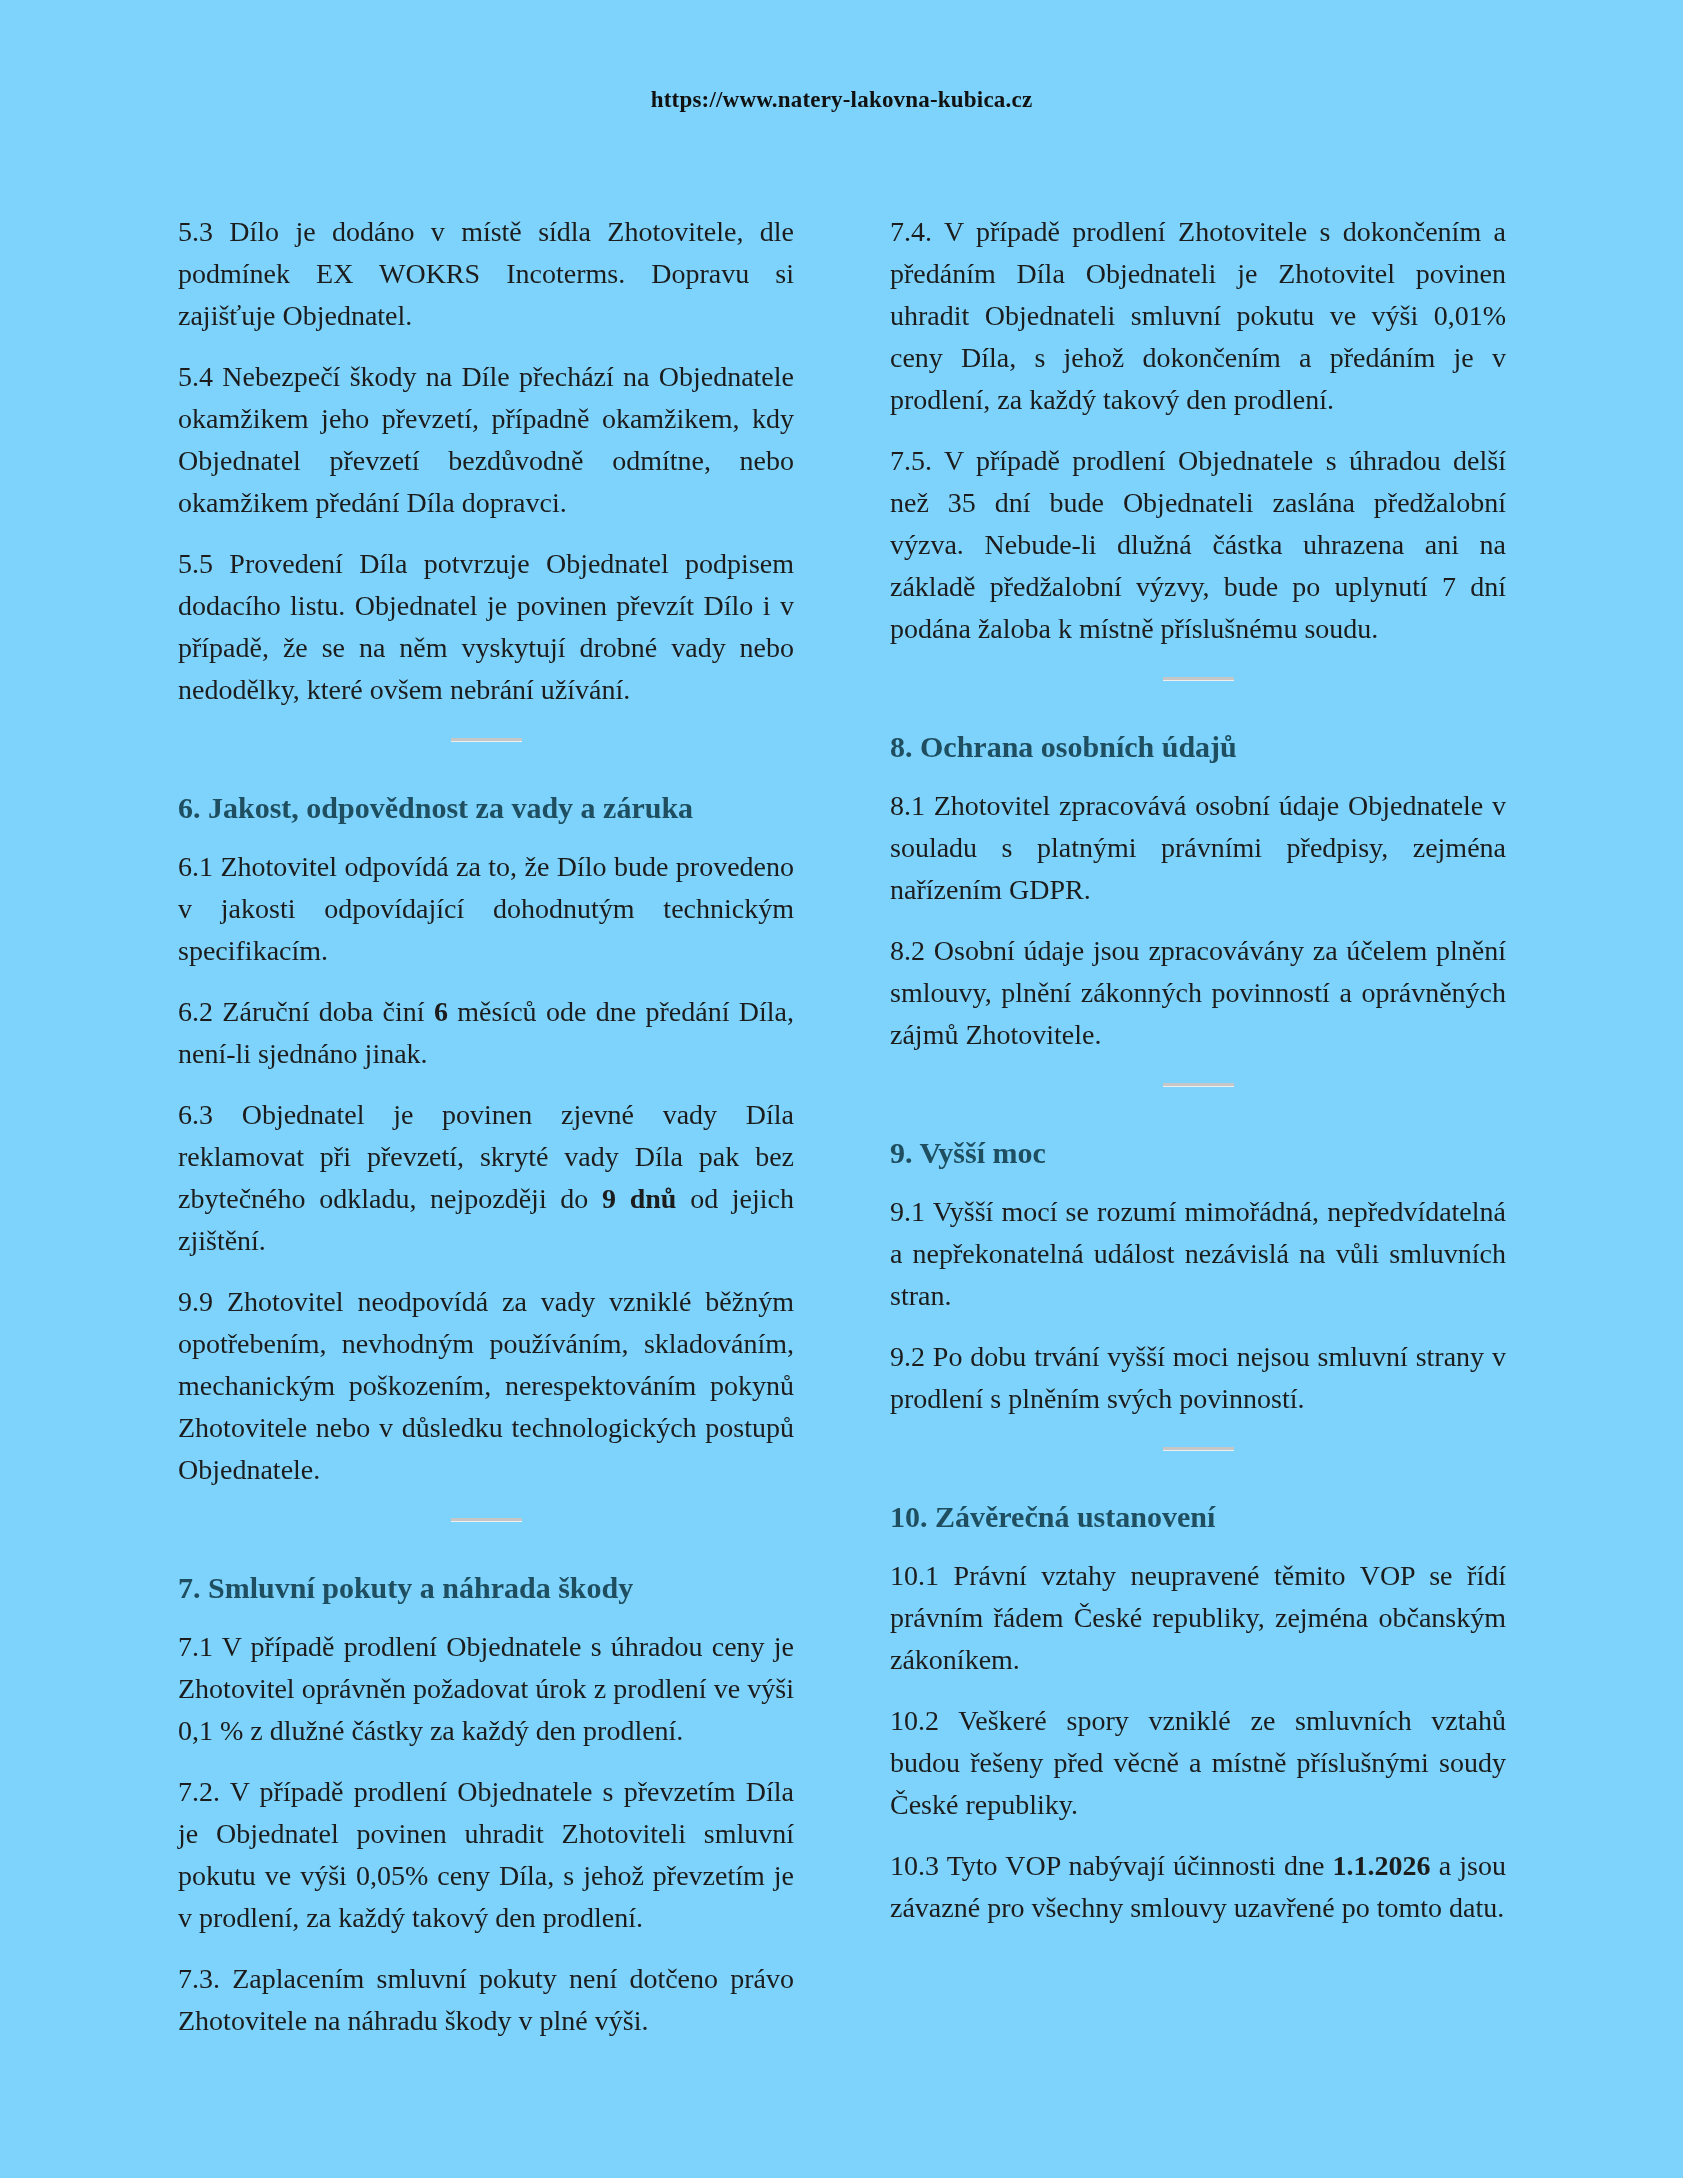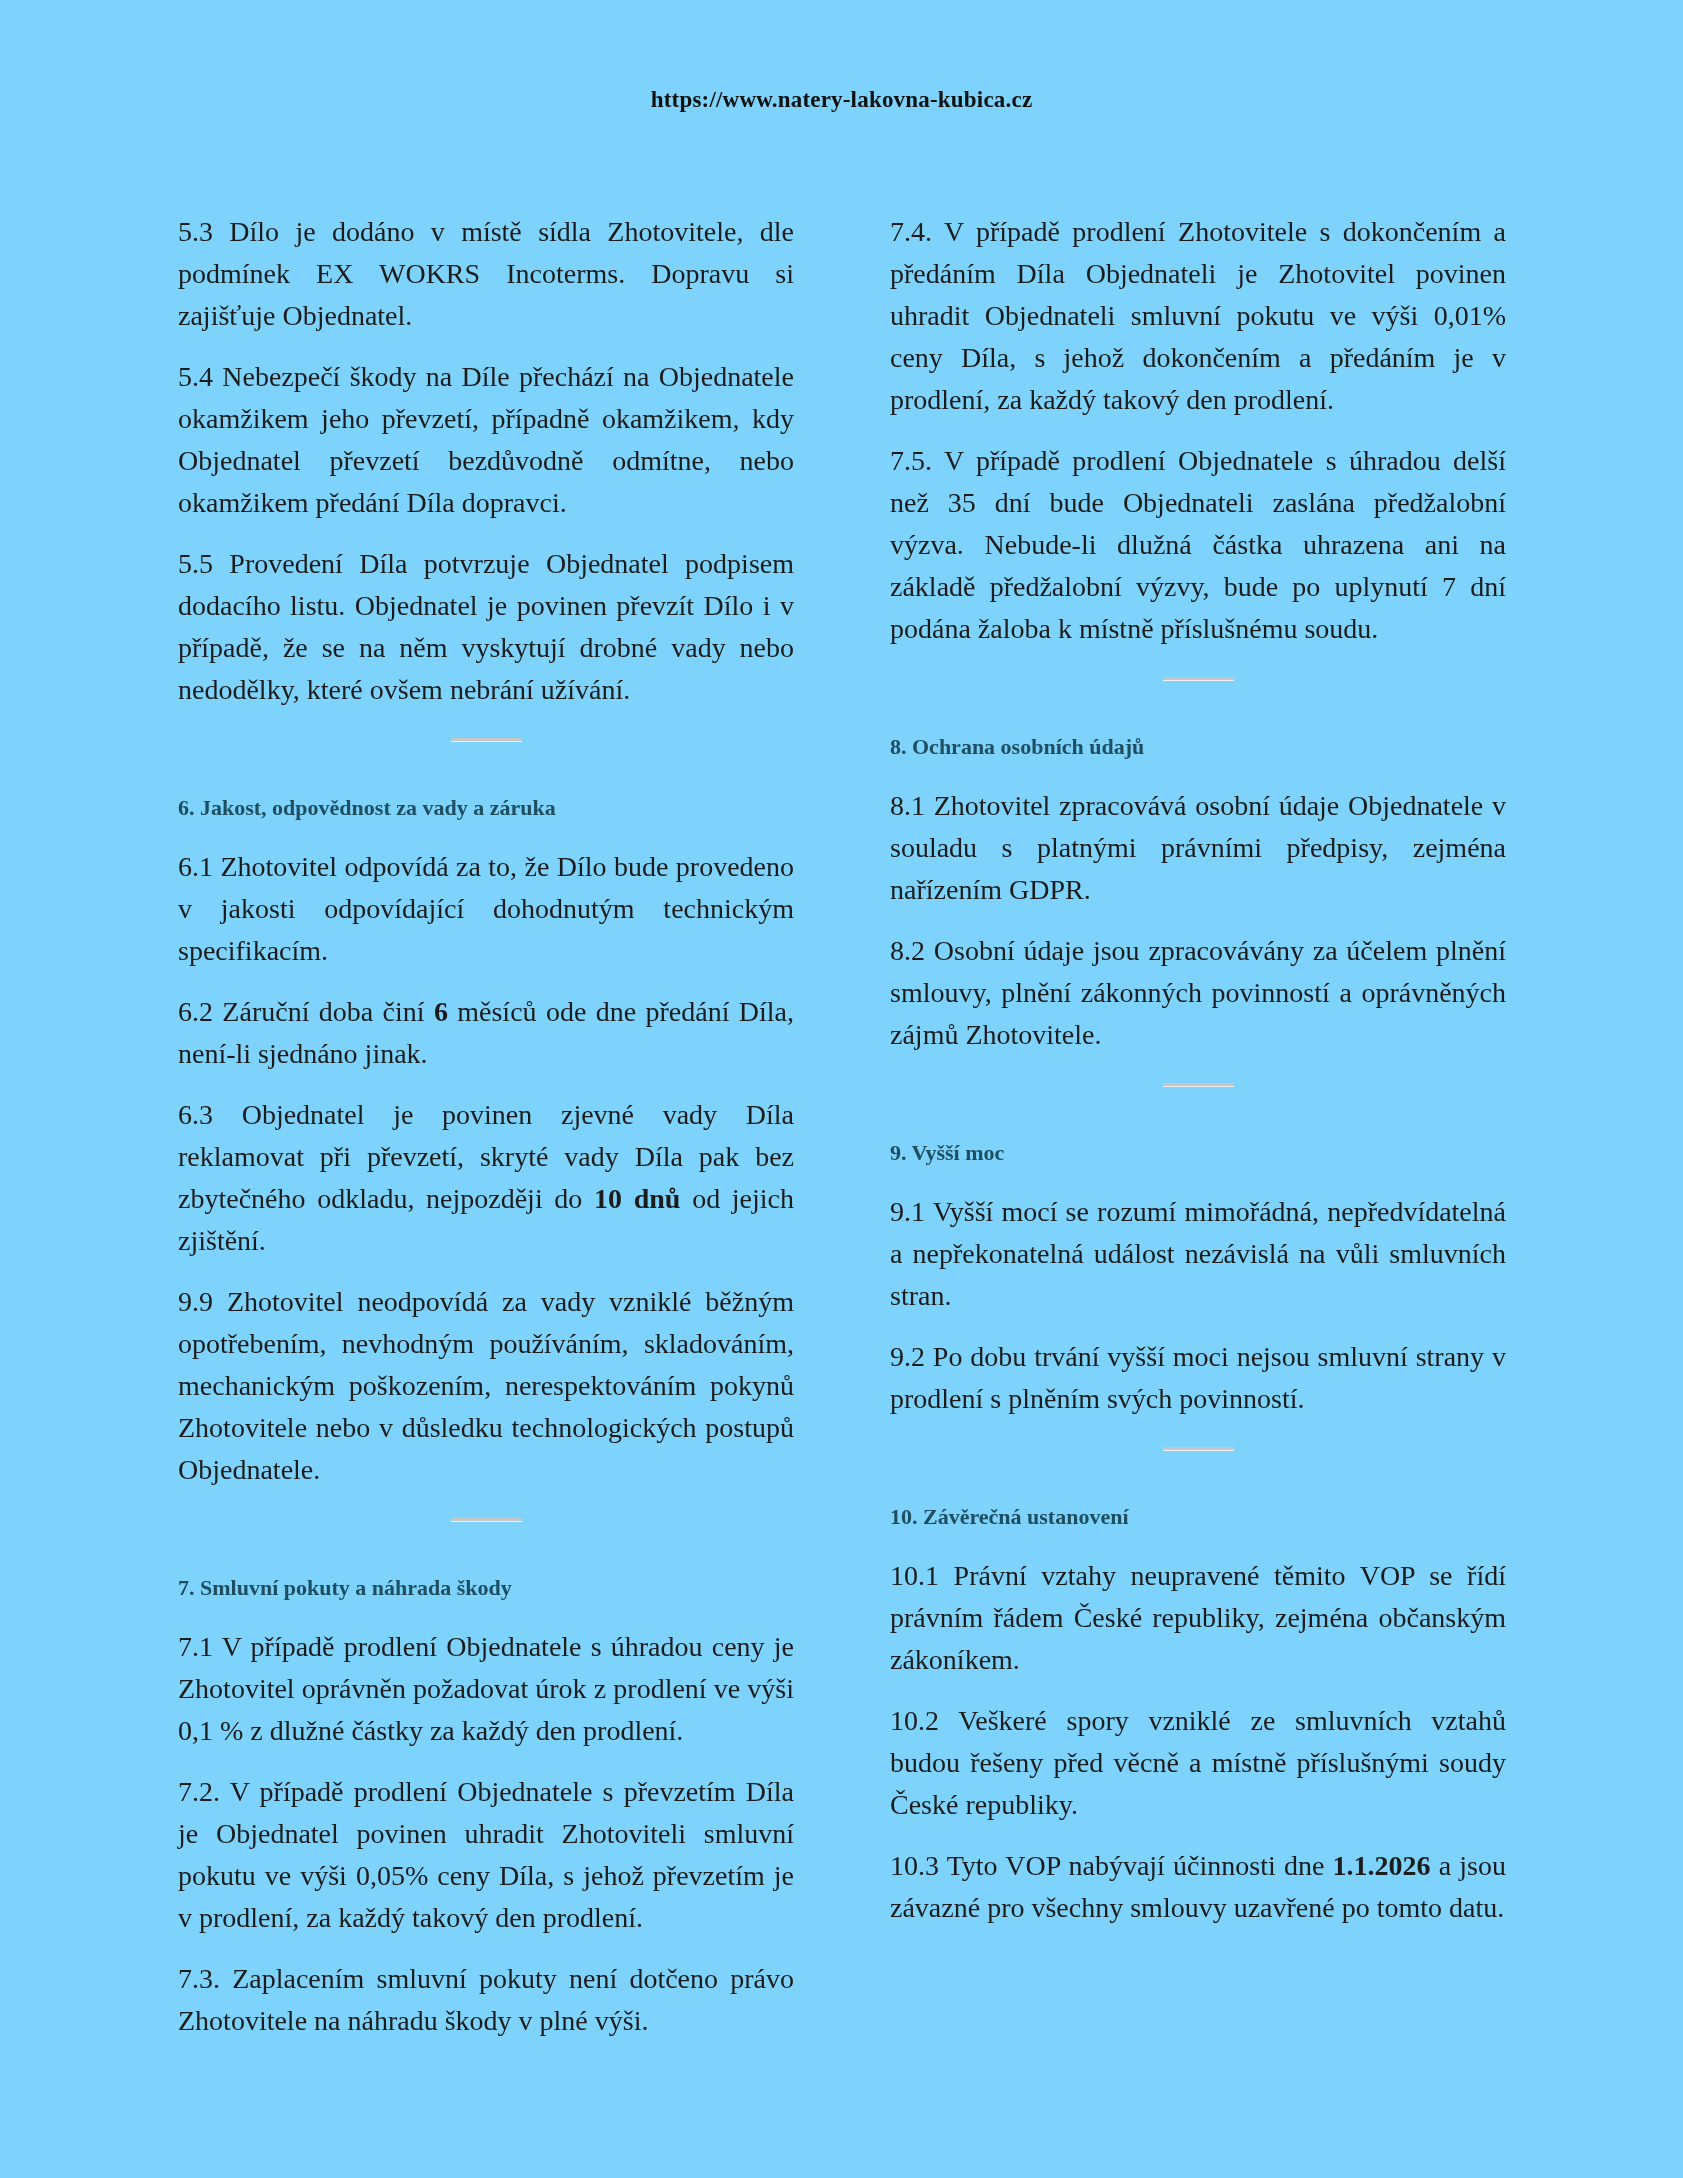--- a/index.html
+++ b/index.html
@@ -32,21 +32,21 @@
     margin-top: 27px;
   }
   .col { width: 616px; }
   .para {
     font-size: 28px;
     line-height: 42px;
     text-align: justify;
     margin: 0 0 19px 0;
   }
   .sec-heading {
-    font-size: 22px;
+    font-size: 30px;
     line-height: 44px;
     font-weight: bold;
     color: #1e4e5f;
     margin: 0 0 16px 0;
     text-align: left;
   }
   .divider {
     width: 71px;
     height: 0;
     border-top: 3px solid #c6c6c6;
@@ -62,21 +62,21 @@
   <div class="header-url">https://www.natery-lakovna-kubica.cz</div>
   <div class="content">
     <div class="col">
         <p class="para"><span>5.3 Dílo je dodáno v místě sídla Zhotovitele, dle podmínek EX WOKRS Incoterms. Dopravu si zajišťuje Objednatel.</span></p>
         <p class="para"><span>5.4 Nebezpečí škody na Díle přechází na Objednatele okamžikem jeho převzetí, případně okamžikem, kdy Objednatel převzetí bezdůvodně odmítne, nebo okamžikem předání Díla dopravci.</span></p>
         <p class="para"><span>5.5 Provedení Díla potvrzuje Objednatel podpisem dodacího listu. Objednatel je povinen převzít Dílo i v případě, že se na něm vyskytují drobné vady nebo nedodělky, které ovšem nebrání užívání.</span></p>
         <div class="divider"></div>
         <h2 class="sec-heading"><span>6. Jakost, odpovědnost za vady a záruka</span></h2>
         <p class="para"><span>6.1 Zhotovitel odpovídá za to, že Dílo bude provedeno v jakosti odpovídající dohodnutým technickým specifikacím.</span></p>
         <p class="para"><span>6.2 Záruční doba činí </span><strong>6</strong><span> měsíců ode dne předání Díla, není-li sjednáno jinak.</span></p>
-        <p class="para"><span>6.3 Objednatel je povinen zjevné vady Díla reklamovat při převzetí, skryté vady Díla pak bez zbytečného odkladu, nejpozději do </span><strong>10 dnů</strong><span> od jejich zjištění.</span></p>
+        <p class="para"><span>6.3 Objednatel je povinen zjevné vady Díla reklamovat při převzetí, skryté vady Díla pak bez zbytečného odkladu, nejpozději do </span><strong>9 dnů</strong><span> od jejich zjištění.</span></p>
         <p class="para"><span>9.9 Zhotovitel neodpovídá za vady vzniklé běžným opotřebením, nevhodným používáním, skladováním, mechanickým poškozením, nerespektováním pokynů Zhotovitele nebo v důsledku technologických postupů Objednatele.</span></p>
         <div class="divider"></div>
         <h2 class="sec-heading"><span>7. Smluvní pokuty a náhrada škody</span></h2>
         <p class="para"><span>7.1 V případě prodlení Objednatele s úhradou ceny je Zhotovitel oprávněn požadovat úrok z prodlení ve výši 0,1 % z dlužné částky za každý den prodlení.</span></p>
         <p class="para"><span>7.2. V případě prodlení Objednatele s převzetím Díla je Objednatel povinen uhradit Zhotoviteli smluvní pokutu ve výši 0,05% ceny Díla, s jehož převzetím je v prodlení, za každý takový den prodlení.</span></p>
         <p class="para"><span>7.3. Zaplacením smluvní pokuty není dotčeno právo Zhotovitele na náhradu škody v plné výši.</span></p>
       </div>
     <div class="col">
         <p class="para"><span>7.4. V případě prodlení Zhotovitele s dokončením a předáním Díla Objednateli je Zhotovitel povinen uhradit Objednateli smluvní pokutu ve výši 0,01% ceny Díla, s jehož dokončením a předáním je v prodlení, za každý takový den prodlení.</span></p>
         <p class="para"><span>7.5. V případě prodlení Objednatele s úhradou delší než 35 dní bude Objednateli zaslána předžalobní výzva. Nebude-li dlužná částka uhrazena ani na základě předžalobní výzvy, bude po uplynutí 7 dní podána žaloba k místně příslušnému soudu.</span></p>

